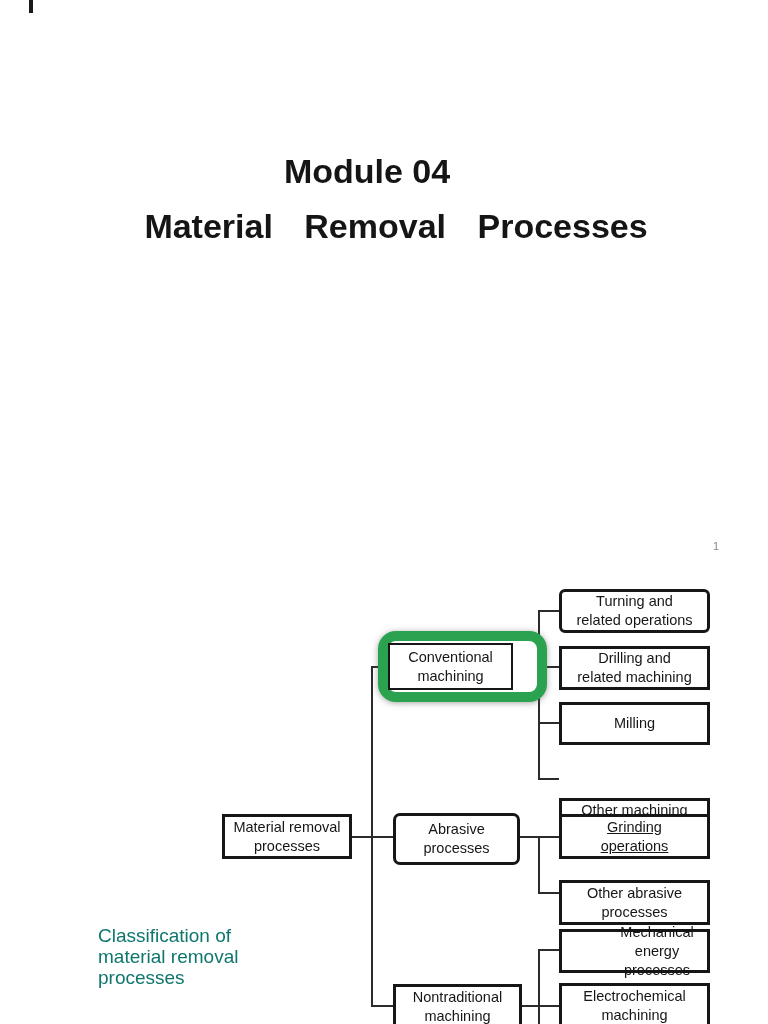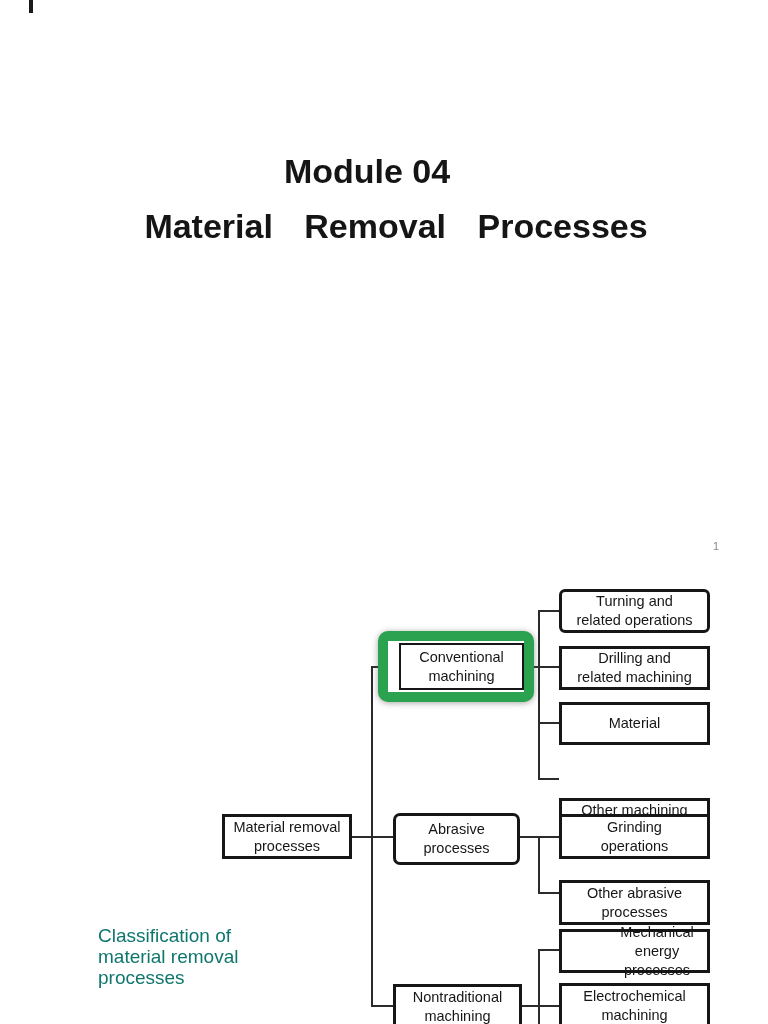--- a/index.html
+++ b/index.html
@@ -67,37 +67,37 @@
     white-space: pre-line;
   }
   .n-root   { left: 222px; top: 814px; width: 130px; height: 45px; }
   .n-abrasive { left: 393px; top: 813px; width: 127px; height: 52px; border-radius: 7px; }
   .n-nontraditional { left: 393px; top: 984px; width: 129px; height: 45px; }
   .leaf { left: 559px; width: 151px; }
   .n-turning   { top: 589px; height: 44px; border-radius: 6px; }
   .n-drilling  { top: 646px; height: 44px; }
   .n-milling   { top: 702px; height: 43px; }
   .n-other-machining { top: 798px; height: 43px; text-decoration: underline; }
-  .n-grinding  { top: 814px; height: 45px; }
+  .n-grinding  { top: 814px; height: 45px; text-decoration: underline; }
   .n-other-abrasive { top: 880px; height: 45px; }
   .n-mechanical { top: 929px; height: 44px; padding-left: 45px; }
   .n-electrochemical { top: 983px; height: 45px; }
   
   .highlight {
     position: absolute;
     left: 378px; top: 631px;
-    width: 156px; height: 71px;
+    width: 169px; height: 71px;
     box-sizing: border-box;
     border: 10px solid #2ba24f;
-    border-radius: 10px;
+    border-radius: 18px;
     background: #ffffff;
     box-shadow: 0 1px 6px rgba(90,90,90,0.55);
     display: flex;
     align-items: center;
-    justify-content: flex-end;
+    justify-content: flex-start;
   }
   .highlight .inner {
     box-sizing: border-box;
     width: 125px; height: 47px;
     border: 2.5px solid #161616;
     background: #ffffff;
     display: flex;
     align-items: center;
     justify-content: center;
     text-align: center;
@@ -153,21 +153,21 @@
 
   <div class="node n-abrasive">Abrasive
 processes</div>
   <div class="node n-nontraditional">Nontraditional
 machining</div>
 
   <div class="node leaf n-turning">Turning and
 related operations</div>
   <div class="node leaf n-drilling">Drilling and
 related machining</div>
-  <div class="node leaf n-milling">Material</div>
+  <div class="node leaf n-milling">Milling</div>
   <div class="node leaf n-other-machining">Other machining
 operations</div>
   <div class="node leaf n-grinding">Grinding
 operations</div>
   <div class="node leaf n-other-abrasive">Other abrasive
 processes</div>
   <div class="node leaf n-mechanical">Mechanical energy
 processes</div>
   <div class="node leaf n-electrochemical">Electrochemical
 machining</div>

